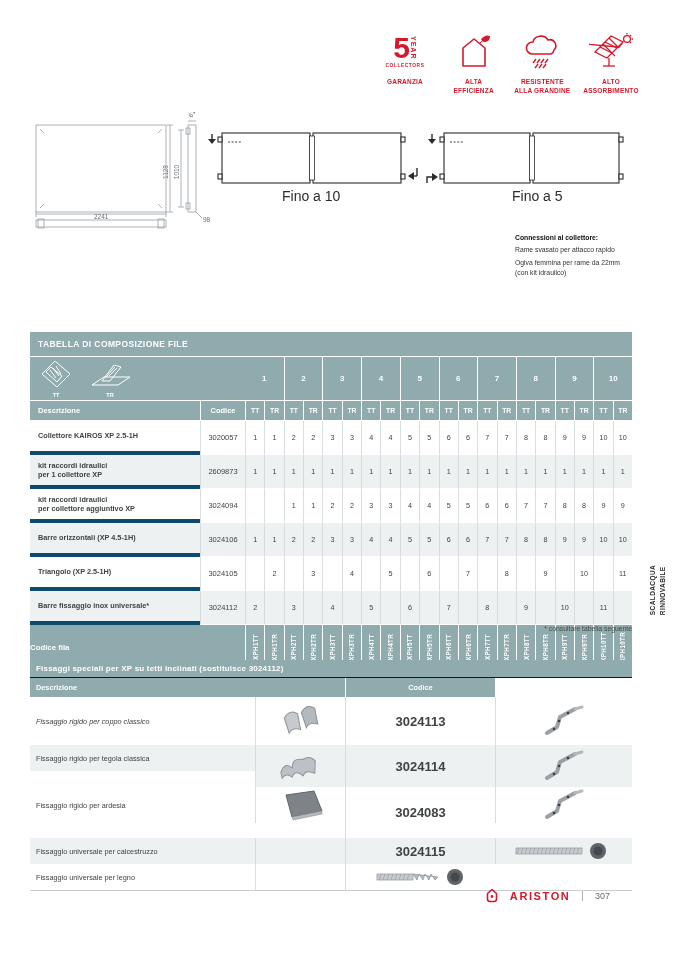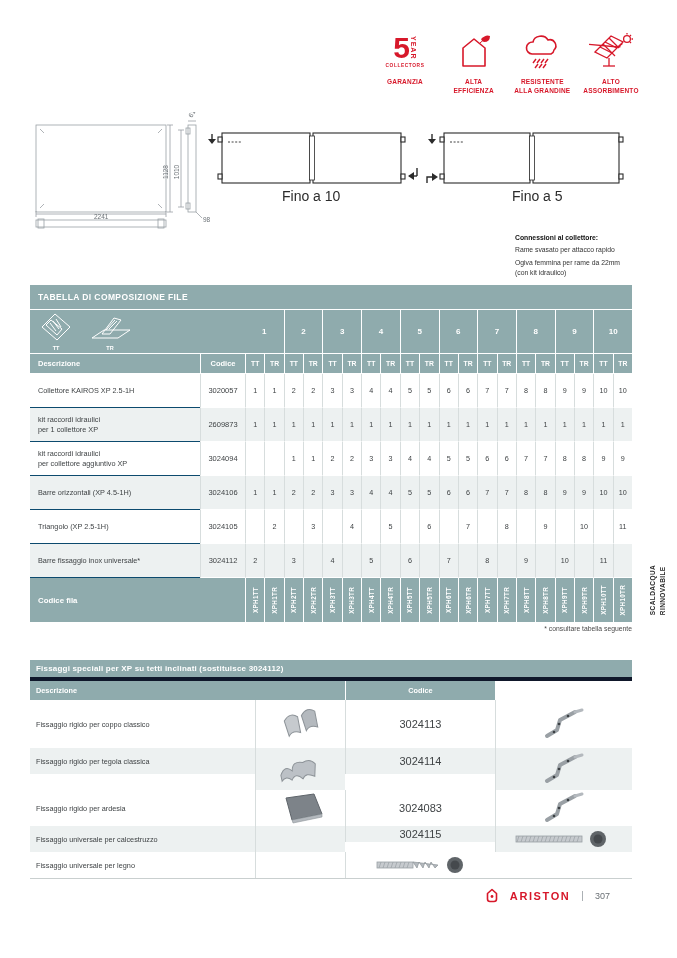--- a/index.html
+++ b/index.html
@@ -21,67 +21,67 @@
   
   .draw-svg{position:absolute;left:0;top:112px;}
   .fino-label{position:absolute;font-size:14px;color:#2c2c2c;}
   .conn{position:absolute;left:515px;top:233px;width:150px;font-size:6.8px;line-height:1.45;color:#333;}
   .conn .t{font-weight:bold;color:#111;margin-bottom:2px;}
   .conn .l2{margin-top:3px;}
 
   
   .t1{position:absolute;left:30px;top:285px;width:602px;}
   .t1-title{background:#8fabad;color:#fff;font-weight:bold;font-size:8.5px;letter-spacing:.4px;
-            padding:7px 8px 7px 8px;border-bottom:1px solid #fff;}
+            padding:7px 8px 7px 8px;border-bottom:1px solid #fff;margin-top:47px;}
   .t1-grid{display:grid;grid-template-columns:170px 45px repeat(20,1fr);
            grid-template-rows:44px 20px repeat(6,34px) 44px;width:602px;}
   .hc{background:#8fabad;color:#fff;display:flex;align-items:center;justify-content:center;
       border-left:1px solid #fff;border-bottom:1px solid #fff;box-sizing:border-box;}
   .hc.first{border-left:none;}
   .icons-cell{grid-column:span 2;background:#8fabad;border-bottom:1px solid #fff;
               display:flex;align-items:center;gap:14px;padding-left:8px;box-sizing:border-box;}
   .pict{display:flex;flex-direction:column;align-items:center;}
   .pict .plbl{font-size:5.5px;color:#fff;font-weight:bold;margin-top:1px;}
   .grp{grid-column:span 2;font-size:8px;font-weight:bold;}
   .sub{font-size:6.8px;font-weight:bold;}
   .deschead{background:#8fabad;color:#fff;font-size:7.5px;font-weight:bold;display:flex;align-items:center;
             padding-left:8px;border-bottom:1px solid #fff;box-sizing:border-box;}
   .codehead{background:#8fabad;color:#fff;font-size:7.5px;font-weight:bold;display:flex;align-items:center;
             justify-content:center;border-left:1px solid #fff;border-bottom:1px solid #fff;box-sizing:border-box;}
   .dcell{font-size:7.3px;display:flex;align-items:center;padding-left:8px;box-sizing:border-box;
-         white-space:pre-line;line-height:1.3;border-bottom:1px solid #0c4a6e;}
+         white-space:pre-line;line-height:1.3;border-bottom:4px solid #0c4a6e;font-weight:bold;}
   .ccell{font-size:7.5px;display:flex;align-items:center;justify-content:center;
          border-left:1px solid #d7dddd;box-sizing:border-box;border-bottom:1px solid #fff;}
   .vcell{font-size:7.2px;display:flex;align-items:center;justify-content:center;
          border-left:1px solid #d7dddd;box-sizing:border-box;border-bottom:1px solid #fff;}
   .alt{background:#edf1f1;}
   .cfl{grid-column:span 2;background:#8fabad;color:#fff;font-size:7.8px;font-weight:bold;
-       display:flex;align-items:center;padding-left:8px;box-sizing:border-box;}
+       display:flex;align-items:center;box-sizing:border-box;}
   .cfc{background:#8fabad;border-left:1px solid #fff;display:flex;align-items:center;justify-content:center;box-sizing:border-box;}
   .cfc span{writing-mode:vertical-rl;transform:rotate(180deg);font-size:6.3px;font-weight:bold;color:#fff;letter-spacing:.3px;}
   .footnote{position:absolute;left:30px;top:625px;width:602px;text-align:right;font-size:6.8px;color:#4a4a4a;}
 
   
   .side-tab{position:absolute;left:616px;top:548px;width:84px;height:84px;
             display:flex;align-items:center;justify-content:center;transform:rotate(-90deg);}
   .side-tab .in{font-size:6.5px;font-weight:bold;color:#2b2b2b;letter-spacing:.4px;line-height:1.5;text-align:left;}
 
   
   .t2{position:absolute;left:30px;top:660px;width:602px;}
   .t2-title{background:#8fabad;color:#fff;font-weight:bold;font-size:8px;letter-spacing:.2px;
-            padding:4px 6px;border-bottom:4px solid #0f172a;}
+            padding:4px 6px;border-bottom:1px solid #0f172a;}
   .t2-head{display:grid;grid-template-columns:315px 150px 137px;}
   .t2-head div{background:#8fabad;color:#fff;font-size:7.3px;font-weight:bold;padding:5px 6px;
                box-sizing:border-box;border-left:1px solid #fff;}
   .t2-head div.first{border-left:none;text-align:left;}
   .t2-head div.mid,.t2-head div.last{text-align:center;}
   .t2-grid{display:grid;grid-template-columns:225px 90px 150px 137px;border-bottom:1px solid #c9cfcf;}
   .t2c{display:flex;align-items:center;box-sizing:border-box;border-left:1px solid #d7dddd;}
   .t2c.first{border-left:none;padding-left:6px;font-size:7.3px;}
-  .t2c.center{justify-content:center;font-size:11px;}
+  .t2c.center{justify-content:center;font-size:13px;font-weight:bold;}
 
   
   .footer{position:absolute;right:67px;top:888px;display:flex;align-items:center;gap:11px;}
   .brand{color:#d7182a;font-weight:bold;font-size:11px;letter-spacing:1.6px;}
   .pgsep{color:#9aa0a5;font-size:10px;}
   .pgnum{color:#6a7075;font-size:9px;}
 </style>
 </head>
 <body>
 
@@ -500,21 +500,21 @@
     </div>
   </div>
 
   <div class="t2">
     <div class="t2-title">Fissaggi speciali per XP su tetti inclinati (sostituisce 3024112)</div>
     <div class="t2-head">
       <div class="first">Descrizione</div>
       <div class="mid">Codice</div>
     </div>
     <div class="t2-grid" id="t2-grid">
-        <div class="t2c first" style="height: 48px;">Fissaggio rigido per coppo classico</div>
+        <div class="t2c first" style="height: 48px; font-style: italic;">Fissaggio rigido per coppo classico</div>
         <div class="t2c center" style="height: 48px;">
           <svg width="58" height="36" viewBox="0 0 58 36">
             <g transform="rotate(-18 29 18)">
               <path d="M14,10 q8,-7 14,0 l-2,16 q-7,-5 -12,0 Z" fill="#c6cace" stroke="#8d9398" stroke-width="1"></path>
               <path d="M32,10 q8,-7 14,0 l-2,16 q-7,-5 -12,0 Z" fill="#b4b9be" stroke="#8d9398" stroke-width="1"></path>
             </g>
           </svg>
         </div>
         <div class="t2c center" style="height: 48px;">3024113</div>
         <div class="t2c center" style="height: 48px;">
@@ -527,50 +527,50 @@
           </svg>
         </div>
         <div class="t2c first alt" style="height: 26px;">Fissaggio rigido per tegola classica</div>
         <div class="t2c center alt" style="height: 42px;">
           <svg width="58" height="36" viewBox="0 0 58 36">
             <g transform="rotate(-12 29 18)">
               <path d="M8,20 q6,-10 12,-2 q2,-10 12,-6 q8,-3 12,4 l-3,12 q-8,-6 -12,0 q-6,-8 -11,-1 q-5,-6 -10,-1 Z" fill="#bcc1c6" stroke="#8d9398" stroke-width="1"></path>
             </g>
           </svg>
         </div>
-        <div class="t2c center alt" style="height: 26px;">3024114</div>
+        <div class="t2c center alt" style="height: 42px;">3024114</div>
         <div class="t2c center alt" style="height: 42px;">
           <svg width="46" height="36" viewBox="0 0 46 36">
             <path d="M6,30 L16,24 L19,14 L34,6" fill="none" stroke="#9aa0a5" stroke-width="4" stroke-linejoin="round" stroke-linecap="round"></path>
             <path d="M34,6 L41,4" fill="none" stroke="#b4b9be" stroke-width="3" stroke-linecap="round"></path>
             <circle cx="13" cy="26" r="1.3" fill="#3c4044"></circle>
             <circle cx="18" cy="18" r="1.3" fill="#3c4044"></circle>
             <circle cx="27" cy="10" r="1.3" fill="#3c4044"></circle>
           </svg>
         </div>
         <div class="t2c first" style="height: 36px;">Fissaggio rigido per ardesia</div>
         <div class="t2c center" style="height: 36px;">
           <svg width="58" height="36" viewBox="0 0 58 36">
             <polygon points="14,8 42,4 50,24 20,30" fill="#7d8389" stroke="#5f656b" stroke-width="1"></polygon>
             <polygon points="20,30 50,24 50,27 21,33" fill="#b4b9be" stroke="#8d9398" stroke-width="0.6"></polygon>
           </svg>
         </div>
-        <div class="t2c center" style="height: 36px;">3024083</div>
+        <div class="t2c center" style="height: 51px;">3024083</div>
         <div class="t2c center" style="height: 36px;">
           <svg width="46" height="36" viewBox="0 0 46 36">
             <path d="M6,30 L16,24 L19,14 L34,6" fill="none" stroke="#9aa0a5" stroke-width="4" stroke-linejoin="round" stroke-linecap="round"></path>
             <path d="M34,6 L41,4" fill="none" stroke="#b4b9be" stroke-width="3" stroke-linecap="round"></path>
             <circle cx="13" cy="26" r="1.3" fill="#3c4044"></circle>
             <circle cx="18" cy="18" r="1.3" fill="#3c4044"></circle>
             <circle cx="27" cy="10" r="1.3" fill="#3c4044"></circle>
           </svg>
         </div>
         <div class="t2c first alt" style="height: 26px;">Fissaggio universale per calcestruzzo</div>
         <div class="t2c center alt" style="height: 26px;"></div>
-        <div class="t2c center alt" style="height: 16px;">3024115</div>
+        <div class="t2c center alt" style="height: 26px;">3024115</div>
         <div class="t2c center alt" style="height: 26px;">
           <svg width="100" height="22" viewBox="0 0 100 22">
             <rect x="2" y="8" width="66" height="6" fill="#c6cace" stroke="#9aa0a5" stroke-width="0.8"></rect>
             <g stroke="#9aa0a5" stroke-width="0.7">
               <line x1="5" y1="8" x2="3" y2="14"></line>
               <line x1="9" y1="8" x2="7" y2="14"></line>
               <line x1="13" y1="8" x2="11" y2="14"></line>
               <line x1="17" y1="8" x2="15" y2="14"></line>
               <line x1="21" y1="8" x2="19" y2="14"></line>
               <line x1="25" y1="8" x2="23" y2="14"></line>

